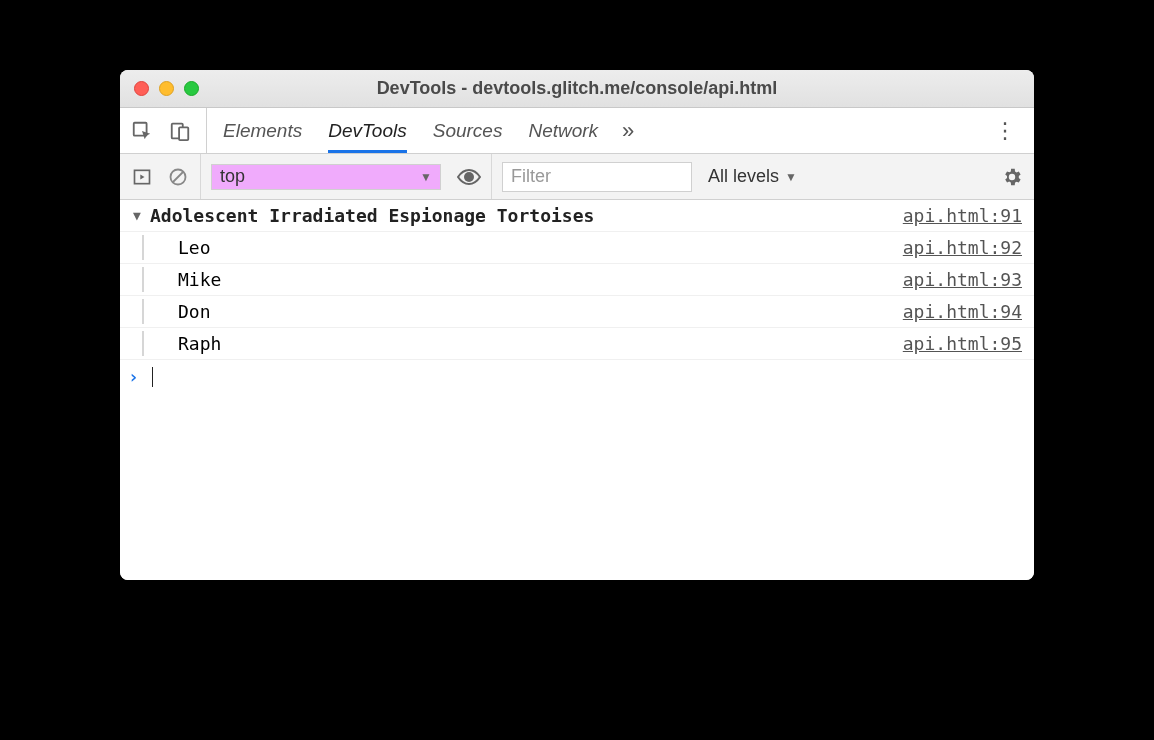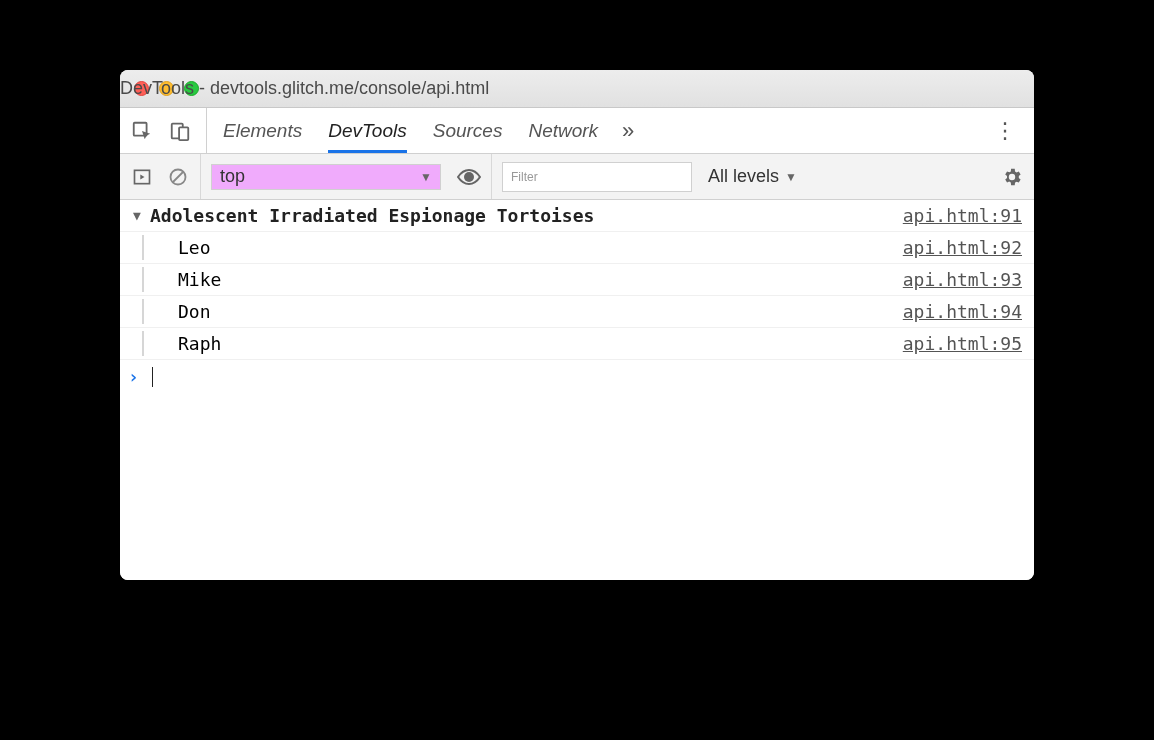--- a/index.html
+++ b/index.html
@@ -34,23 +34,25 @@
       gap: 10px;
       padding-left: 14px;
     }
     .tl { width: 15px; height: 15px; border-radius: 50%; }
     .tl-close { background: #ff5f57; border: 0.5px solid #e0443e; }
     .tl-min   { background: #ffbd2e; border: 0.5px solid #dea123; }
     .tl-max   { background: #28c940; border: 0.5px solid #1aab29; }
     .title {
       position: absolute;
       left: 0; right: 0;
+      text-align: center;
       font-size: 18px;
       color: #4a4a4a;
       pointer-events: none;
+      font-weight: bold;
     }
     
     .tab-toolbar {
       height: 46px;
       border-bottom: 1px solid #d0d0d0;
       display: flex;
       align-items: center;
       padding: 0 10px;
     }
     .tool-group-left { display: flex; align-items: center; gap: 14px; padding-right: 14px; border-right: 1px solid #d0d0d0; height: 100%; }
@@ -83,21 +85,21 @@
       background: #f0abfc;
       border: 1px solid #d0d0d0;
       padding: 0 8px;
       font-size: 18px; color: #333;
       cursor: pointer;
     }
     .filter-input {
       height: 30px; width: 190px;
       border: 1px solid #d0d0d0;
       background: #fff;
-      font-size: 12px;
+      font-size: 18px;
       padding: 0 8px;
       color: #333;
     }
     .filter-input::placeholder { color: #999; }
     .levels {
       display: flex; align-items: center; gap: 6px;
       font-size: 18px; color: #333; cursor: pointer;
       padding: 0 6px;
     }
     

